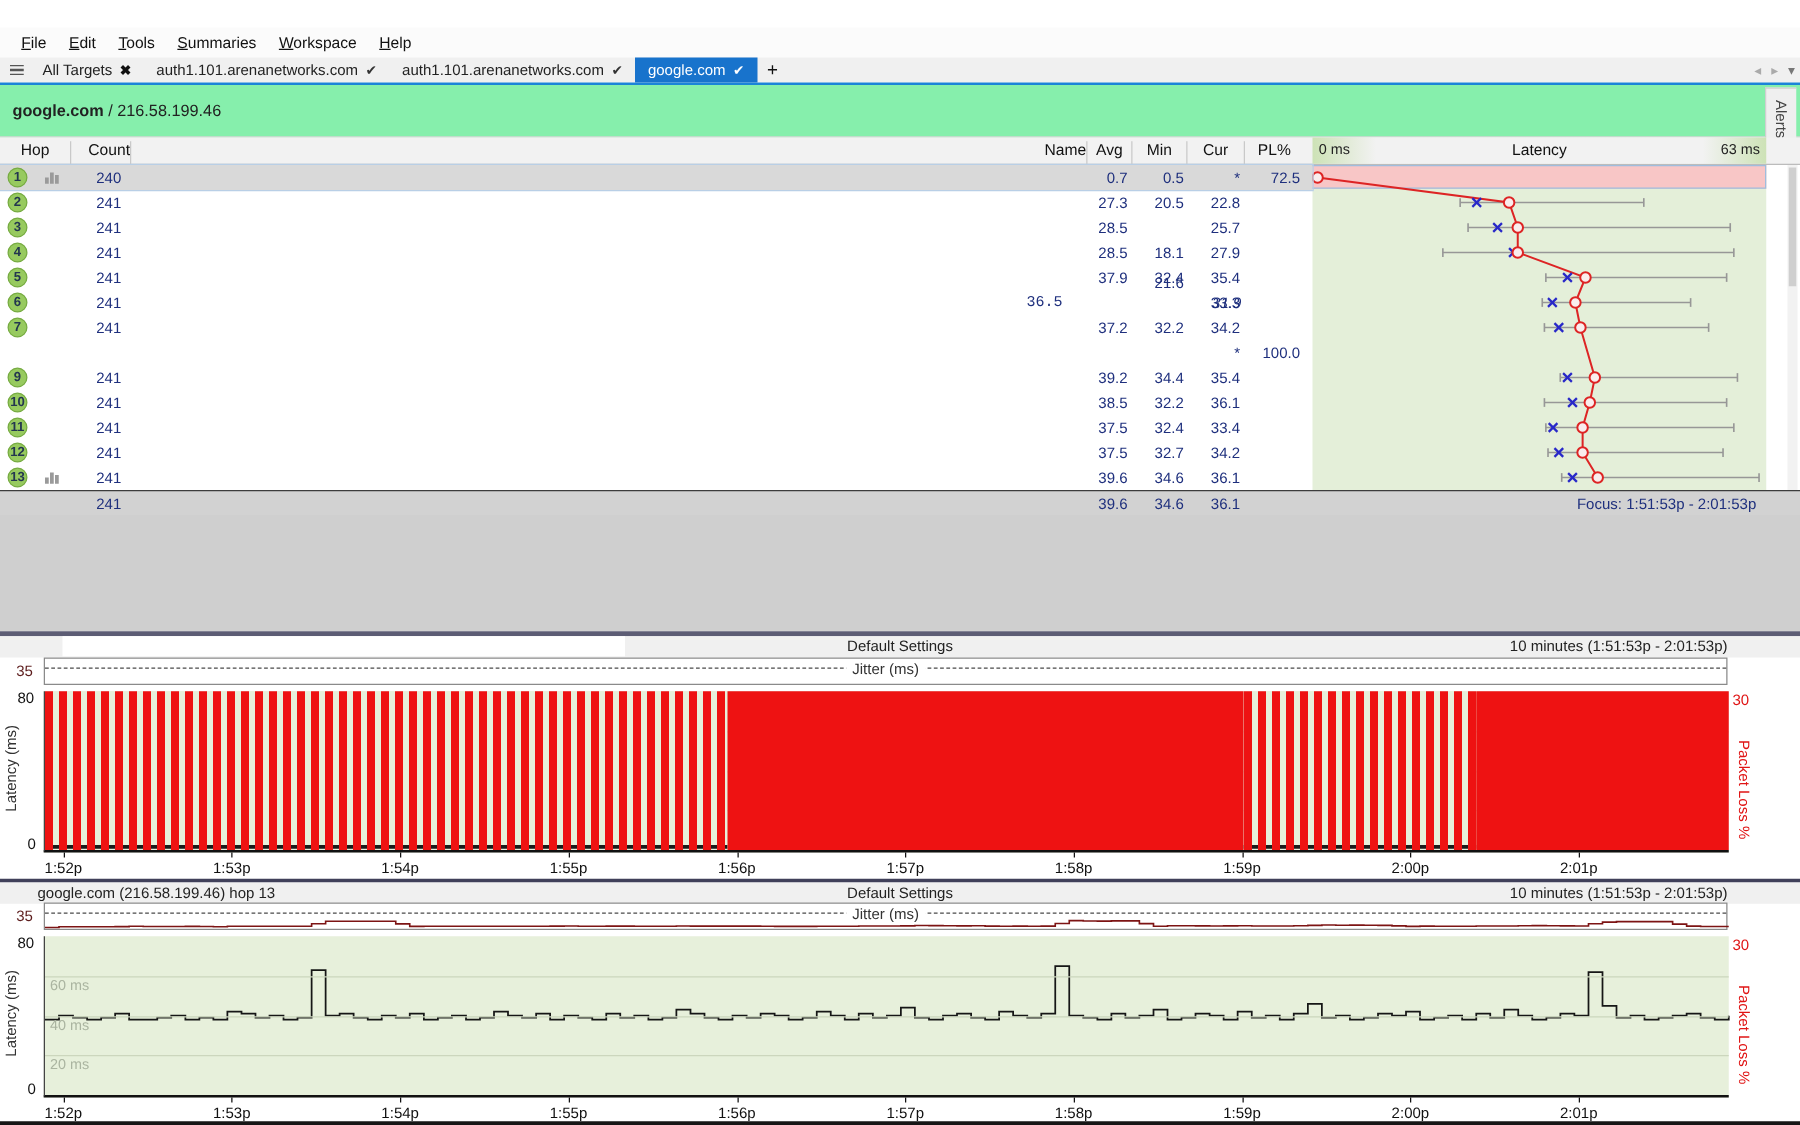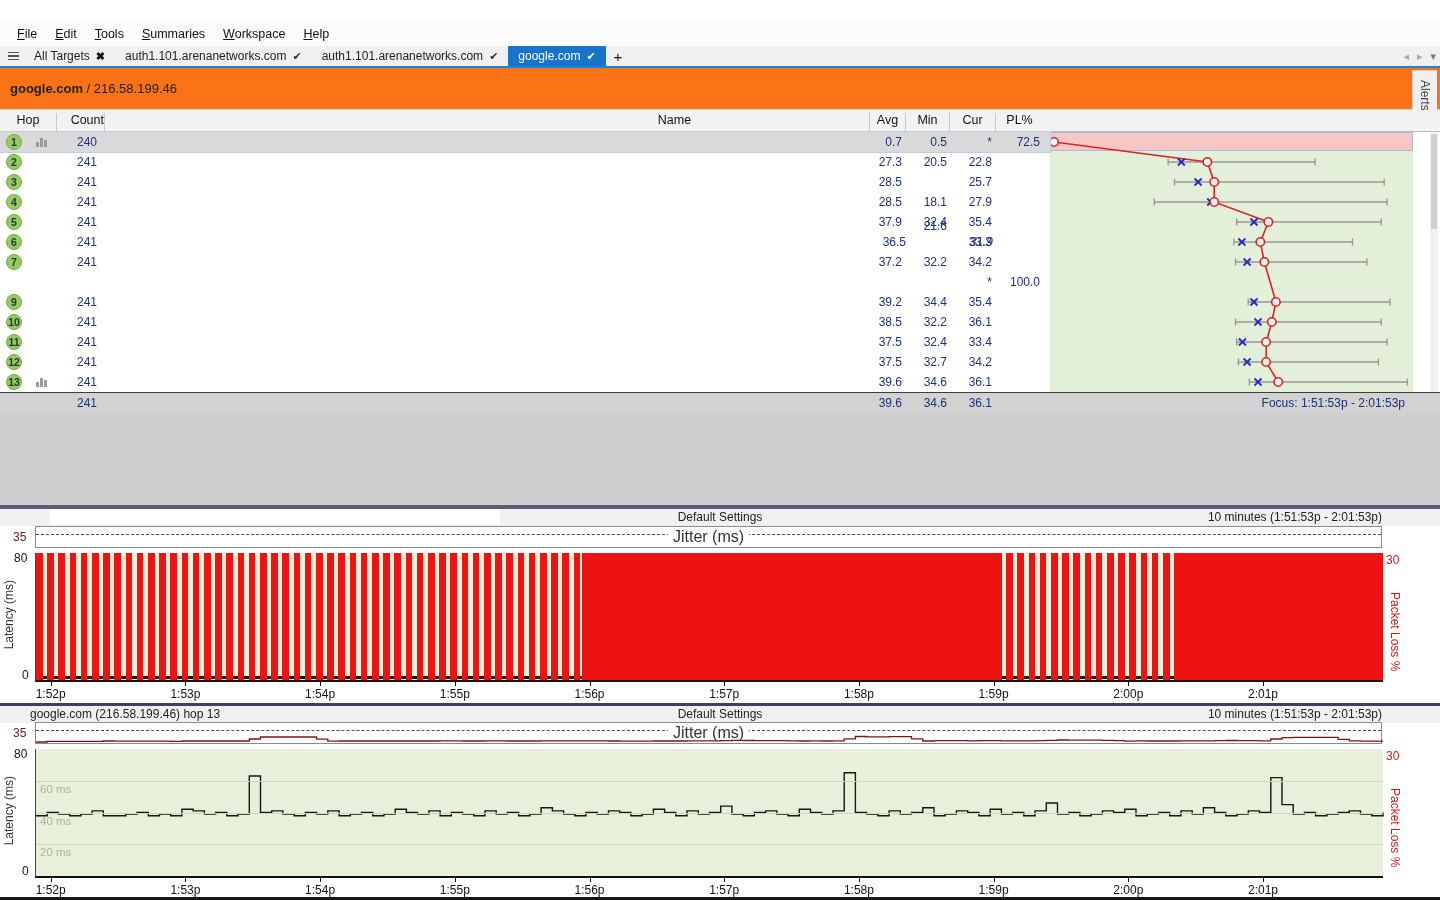--- a/index.html
+++ b/index.html
@@ -27,21 +27,21 @@
   .tab{display:flex;align-items:center;gap:6px;padding:0 10px;font-size:12px;color:#222;white-space:nowrap;}
   .tab.active{background:#1873cc;color:#fff;}
   .tab .check{font-size:11px;color:#333;}
   .tab.active .check{color:#fff;}
   .tab .closex{font-size:11px;color:#111;font-weight:bold;}
   .addtab{display:flex;align-items:center;padding:0 8px;font-size:15px;color:#111;}
   .tabnav{position:absolute;right:4px;top:46px;height:20px;display:flex;align-items:center;gap:8px;font-size:11px;color:#aaa;}
   .tabnav .dd{color:#777;}
   .accent{position:absolute;left:0;top:66px;width:1440px;height:2px;background:#1b84d8;}
   
-  .target-header{position:absolute;left:0;top:68px;width:1440px;height:42px;background:#f97316;border-bottom:1px solid #d6d6d6;box-sizing:border-box;}
+  .target-header{position:absolute;left:0;top:68px;width:1440px;height:42px;background:#86efac;border-bottom:1px solid #d6d6d6;box-sizing:border-box;}
   .target-text{position:absolute;left:10px;top:13px;font-size:13px;color:#222;}
   .target-text b{font-weight:bold;}
   .pause-group{position:absolute;left:925px;top:78px;width:57px;height:25px;border:1px solid #9a9a9a;border-radius:2px;background:linear-gradient(#ffffff,#e9e9e9);display:flex;}
   .pause-btn{width:34px;border-right:1px solid #b5b5b5;display:flex;align-items:center;justify-content:center;}
   .pause-glyph{position:relative;width:14px;height:14px;border:2px solid #f09e22;border-radius:50%;box-sizing:border-box;}
   .pause-glyph::before,.pause-glyph::after{content:"";position:absolute;top:2.5px;width:2px;height:5px;background:#f09e22;}
   .pause-glyph::before{left:2.5px;} .pause-glyph::after{right:2.5px;}
   .pause-dd{flex:1;display:flex;align-items:center;justify-content:center;font-size:9px;color:#333;}
   .ctl-label{position:absolute;top:84px;font-size:12.5px;color:#111;}
   .select{position:absolute;top:78px;height:25px;border:1px solid #767676;background:#fff;box-sizing:border-box;display:flex;align-items:center;justify-content:space-between;padding:0 6px;font-size:12.5px;color:#111;}
@@ -77,21 +77,21 @@
   .vscroll i{position:absolute;left:1px;top:2px;width:6px;height:95px;background:#cfcfcf;display:block;}
   .splitter{position:absolute;left:0;top:505px;width:1440px;height:4px;background:#5c5c74;}
   
   .tl-header{position:absolute;left:0;width:1440px;height:17px;background:#f0f0f0;font-size:12px;color:#222;}
   .tl-header .c{position:absolute;left:0;right:0;text-align:center;top:1px;}
   .tl-header .r{position:absolute;right:58px;top:1px;}
   .tl-header .l{position:absolute;left:30px;top:1px;}
   .tl-whitebox{position:absolute;left:50px;top:0px;width:450px;height:16px;background:#fff;}
   .jitter-strip{position:absolute;left:35px;width:1347px;height:22px;background:#fff;border:1px solid #8a8a8a;box-sizing:border-box;}
   .jit-dash{position:absolute;left:0;right:0;top:7px;border-top:1px dashed #4a4a4a;}
-  .jit-label{position:absolute;left:0;right:0;top:1px;text-align:center;font-size:16px;color:#333;}
+  .jit-label{position:absolute;left:0;right:0;top:1px;text-align:center;font-size:12px;color:#333;}
   .jit-label span{background:#fff;padding:0 5px;}
   .axis-lab{position:absolute;font-size:12px;color:#111;}
   .maroon{color:#5d1d1d;}
   .redlab{color:#e01414;}
   .rot{writing-mode:vertical-rl;transform:rotate(180deg);}
   .rot-r{writing-mode:vertical-rl;}
   .tl-plot{position:absolute;left:35px;width:1347px;height:127px;background:#e7f0db;border-left:1px solid #444;border-bottom:2px solid #111;box-sizing:content-box;}
   .seg{position:absolute;top:0;height:127px;}
   .seg.solid{background:#ee1212;}
   .seg.striped{background:repeating-linear-gradient(90deg,#ee1212 0px,#ee1212 6.6px,#e7f0db 6.6px,#e7f0db 11.2px);}
@@ -181,25 +181,30 @@
         <i id="leg-r" style="width: 40px; background: rgb(232, 87, 77);"></i>
     </div>
   </div>
   <div class="alerts-tab">
       <span>Alerts</span>
     </div>
 
   <div class="col-header">
     <div class="ch" style="left:0;width:57px;">Hop</div>
     <div class="ch" style="left:57px;width:48px;text-align:right;">Count</div>
-    <div class="ch" style="left:480px;width:390px;">Name</div>
+    <div class="ch" style="left:480px;width:390px;text-align:right;">Name</div>
     <div class="ch" style="left:870px;width:36px;">Avg</div>
     <div class="ch" style="left:906px;width:44px;">Min</div>
     <div class="ch" style="left:950px;width:46px;">Cur</div>
     <div class="ch" style="left:996px;width:47px;border-right:none;">PL%</div>
+    <div class="lat-header">
+      <span class="lh-left">0 ms</span>
+      <span class="lh-title">Latency</span>
+      <span class="lh-right">63 ms</span>
+    </div>
   </div>
 
   <div id="trace-rows">
     <div class="graph-bg"></div>
     <div class="row-pink"></div>
     <svg id="trace-svg" style="left:1050px;top:0;width:363px;height:260px;">
         <line x1="118.11904761904762" y1="30" x2="265.04761904761904" y2="30" stroke="#979797" stroke-width="1.3"></line>
         <line x1="118.11904761904762" y1="26.5" x2="118.11904761904762" y2="33.5" stroke="#979797" stroke-width="1.3"></line>
         <line x1="265.04761904761904" y1="26.5" x2="265.04761904761904" y2="33.5" stroke="#979797" stroke-width="1.3"></line>
         <line x1="124.45714285714286" y1="50" x2="334.19047619047615" y2="50" stroke="#979797" stroke-width="1.3"></line>
@@ -305,21 +310,21 @@
       <div class="trow" style="top: 80px;">
         <div class="hopcirc">5</div>
         <span class="cellnum" style="left: 57px; width: 40px;">241</span>
         <span class="cellnum" style="left: 860px; width: 42px;">37.9</span>
         <span class="cellnum" style="left: 906px; width: 41px;">32.4</span>
         <span class="cellnum" style="left: 950px; width: 42px;">35.4</span>
       </div>
       <div class="trow" style="top: 100px;">
         <div class="hopcirc">6</div>
         <span class="cellnum" style="left: 57px; width: 40px;">241</span>
-        <span class="cellnum" style="left: 864px; width: 42px;">36.5</span>
+        <span class="cellnum" style="left: 808px; width: 42px; font-family: Liberation Mono, monospace;">36.5</span>
         <span class="cellnum" style="left: 952px; width: 41px; font-style: italic;">31.9</span>
         <span class="cellnum" style="left: 950px; width: 42px;">33.3</span>
       </div>
       <div class="trow" style="top: 120px;">
         <div class="hopcirc">7</div>
         <span class="cellnum" style="left: 57px; width: 40px;">241</span>
         <span class="cellnum" style="left: 860px; width: 42px;">37.2</span>
         <span class="cellnum" style="left: 906px; width: 41px;">32.2</span>
         <span class="cellnum" style="left: 950px; width: 42px;">34.2</span>
       </div>

